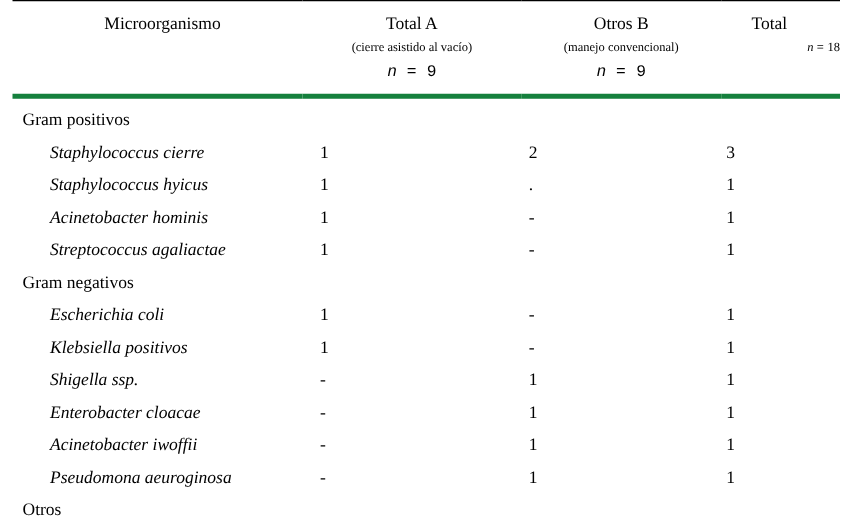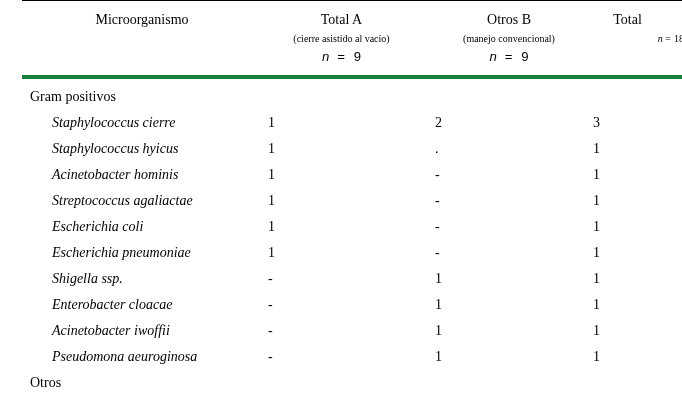--- a/index.html
+++ b/index.html
@@ -12,21 +12,21 @@
     height: 413px;
     font-family: "Liberation Serif", serif;
     color: #000000;
     overflow: hidden;
   }
   .page {
     position: relative;
     width: 682px;
     height: 413px;
     box-sizing: border-box;
-    padding: 0 22px;
+    padding: 0 10px;
   }
   table.tbl {
     width: 662px;
     border-collapse: collapse;
     font-size: 13.5px;
     table-layout: fixed;
   }
   .rule-top td, .rule-top th { border-top: 1.6px solid #000; }
   .rule-mid td, .rule-mid th { border-top: 4px solid #15803d; }
 
@@ -153,28 +153,34 @@
         <td class="val val-b">-</td>
         <td class="val val-t">1</td>
       </tr>
       <tr>
         <td class="sp">Streptococcus agaliactae</td>
         <td class="val val-a">1</td>
         <td class="val val-b">-</td>
         <td class="val val-t">1</td>
       </tr>
 
+      <tr class="grp-row">
+        <td class="grp">Gram negativos</td>
+        <td></td>
+        <td></td>
+        <td></td>
+      </tr>
       <tr>
         <td class="sp">Escherichia coli</td>
         <td class="val val-a">1</td>
         <td class="val val-b">-</td>
         <td class="val val-t">1</td>
       </tr>
       <tr>
-        <td class="sp">Escherichia pneumoniae</td>
+        <td class="sp">Klebsiella positivos</td>
         <td class="val val-a">1</td>
         <td class="val val-b">-</td>
         <td class="val val-t">1</td>
       </tr>
       <tr>
         <td class="sp">Shigella ssp.</td>
         <td class="val val-a">-</td>
         <td class="val val-b">1</td>
         <td class="val val-t">1</td>
       </tr>

